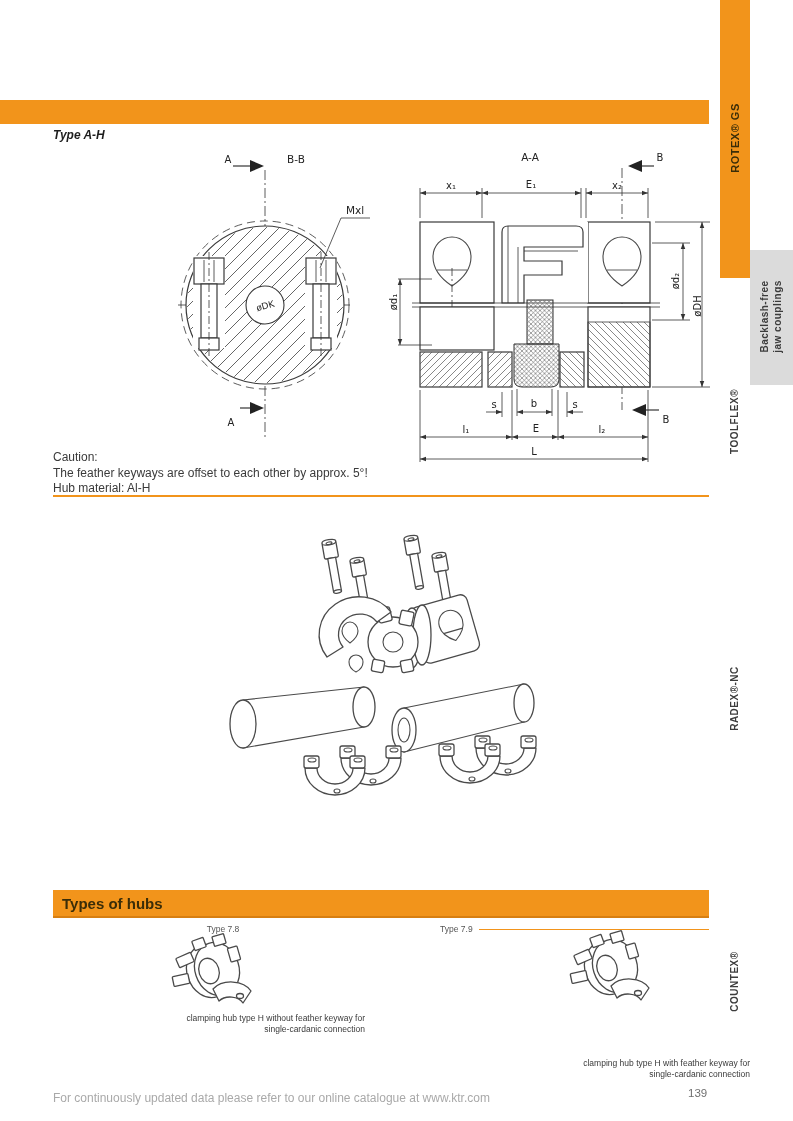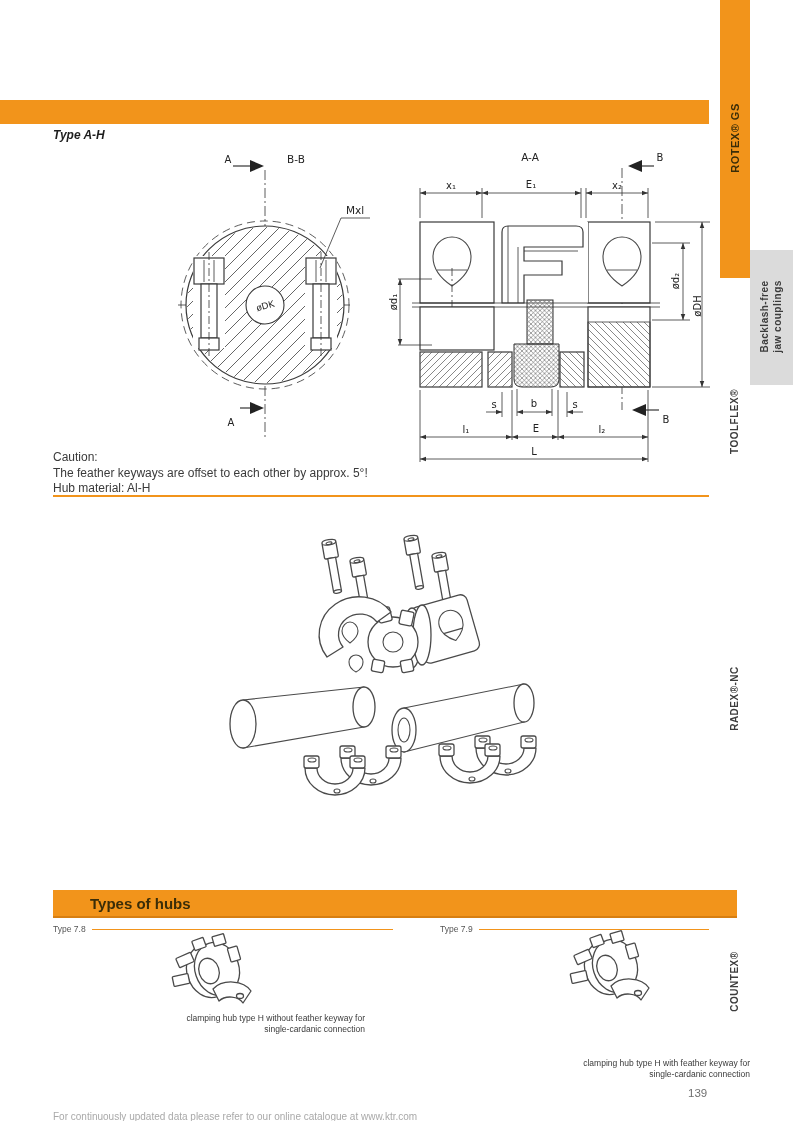--- a/index.html
+++ b/index.html
@@ -6,26 +6,26 @@
   #page{position:relative;width:793px;height:1121px;background:#fff;overflow:hidden;
         font-family:"Liberation Sans","DejaVu Sans",sans-serif;}
   .abs{position:absolute;}
   .orange-bar{background:#F2941B;}
   .hairline{height:2px;background:#F2941B;}
   .vlabel{position:absolute;transform:rotate(-90deg);white-space:nowrap;text-align:center;
           font-weight:bold;color:#3c3c3c;font-size:10px;letter-spacing:.5px;}
   .tab{position:absolute;}
   .type-heading{font-size:12px;font-weight:bold;color:#1e1e1e;font-style:italic;}
   .caution{font-size:12px;color:#3a3a3a;line-height:1.3;}
-  .banner{background:#F2941B;border-bottom:2px solid #d77f12;display:flex;align-items:center;padding-left:28px;}
+  .banner{background:#F2941B;border-bottom:2px solid #d77f12;display:flex;align-items:center;}
   .banner span{font-size:15px;font-weight:bold;color:#3a2d08;padding-left:9px;}
   .coltype{display:flex;align-items:center;font-size:8.5px;color:#555;}
   .coltype .rule{flex:1;height:1px;background:#F2941B;margin-left:6px;margin-top:1px;}
   .caption{font-size:8.5px;color:#3a3a3a;text-align:right;line-height:1.25;}
-  .footer{font-size:10px;color:#a9a9a9;margin-top:20px;}
+  .footer{font-size:12px;color:#a9a9a9;}
   .pagenum{font-size:11.5px;color:#6f6f6f;}
   svg text{font-family:"DejaVu Sans","Liberation Sans",sans-serif;fill:#222;}
   .thin{stroke:#333;stroke-width:.8;fill:none;}
   .med{stroke:#3a3a3a;stroke-width:1.2;fill:#fff;}
   .art{stroke:#4a4a4a;stroke-width:1.3;fill:#fff;stroke-linejoin:round;stroke-linecap:round;}
   .artn{stroke:#4a4a4a;stroke-width:1.1;fill:none;stroke-linejoin:round;stroke-linecap:round;}
 </style>
 </head>
 <body>
 
@@ -343,21 +343,21 @@
           <ellipse cx="23" cy="-10" rx="4" ry="2" class="artn"></ellipse>
         <ellipse cx="2" cy="21" rx="3" ry="2" class="artn"></ellipse>
       </g>
     </g>
   </svg>
 
   <div class="abs banner" style="left:53px;top:890px;width:656px;height:26px;">
     <span>Types of hubs</span>
   </div>
 
-  <div class="abs coltype" style="left:53px;top:924px;width:340px;">
+  <div class="abs coltype" style="left:53px;top:924px;width:340px;flex-direction:column;">
     <span>Type 7.8</span>
     <span class="rule"></span>
   </div>
   <div class="abs coltype" style="left:440px;top:924px;width:269px;">
     <span>Type 7.9</span>
     <span class="rule"></span>
   </div>
 
   <svg class="abs" style="left:147px;top:933px;" width="120" height="78" viewBox="0 0 120 78">
     <g class="art" stroke-width="1.4">

